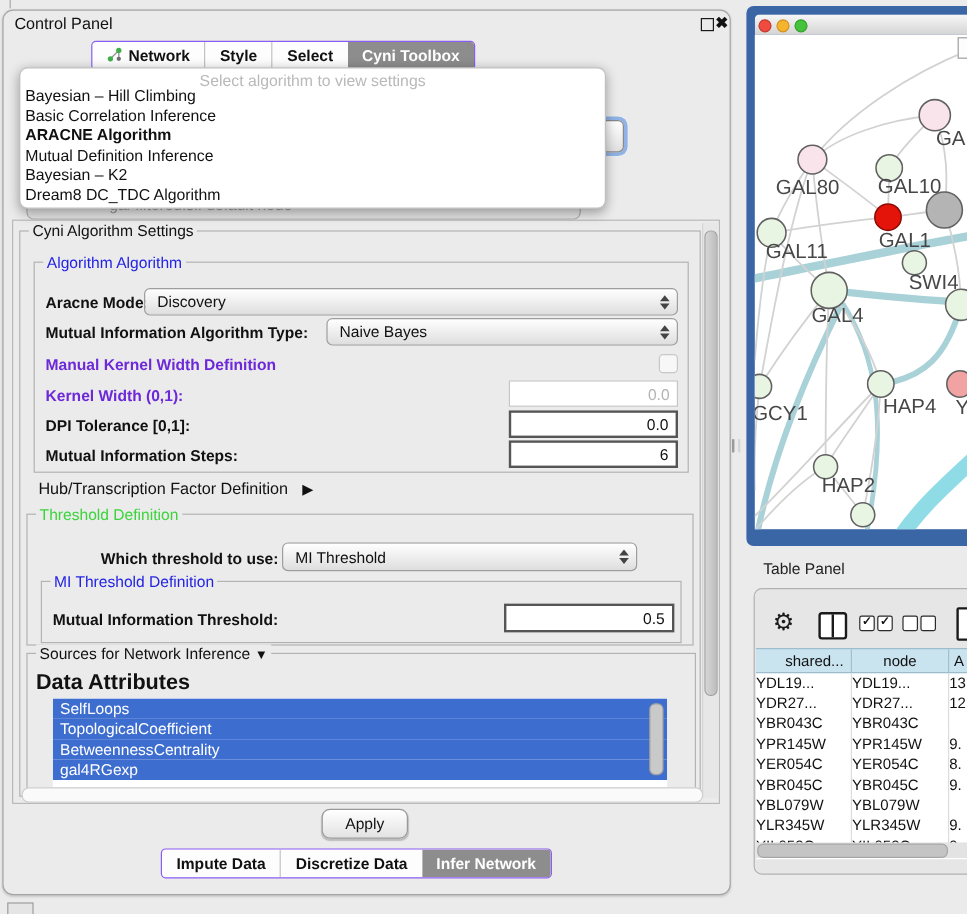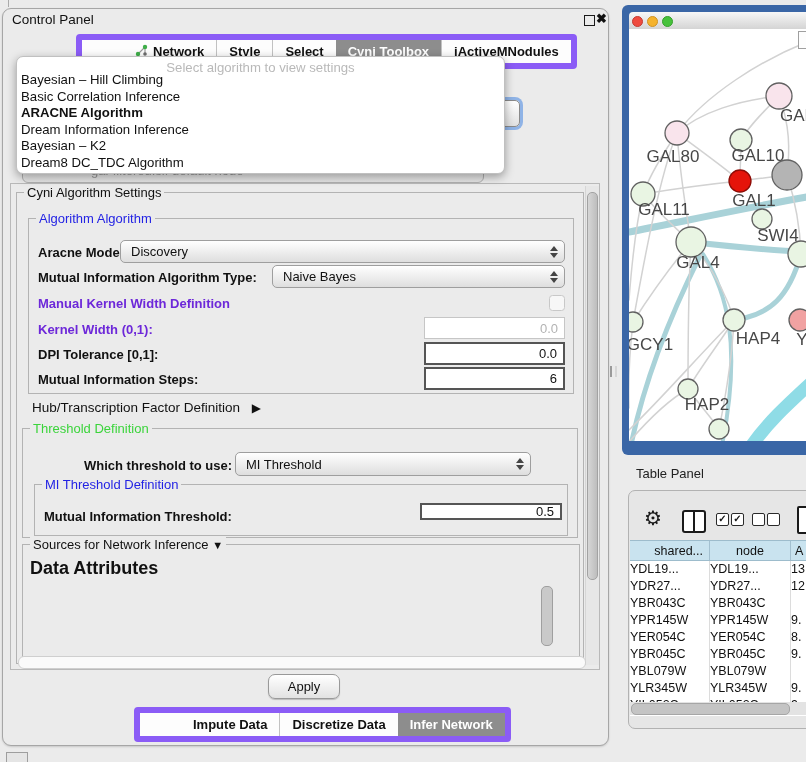--- a/index.html
+++ b/index.html
@@ -6,21 +6,21 @@
   #screen{position:relative;width:806px;height:762px;overflow:hidden;
           font-family:"Liberation Sans",sans-serif;background:#ebebeb;color:#111;}
   .abs{position:absolute;}
   
   .cp-frame{left:2px;top:8px;width:605px;height:736px;border:1px solid #a6a6a6;border-radius:9px;
             background:#ebebeb;box-shadow:0 1px 2px rgba(0,0,0,.15);}
   .cp-title{left:12px;top:12px;font-size:13.5px;}
   .float-btn{left:584px;top:15px;width:9px;height:9px;border:1.5px solid #1a1a1a;background:transparent;}
   .close-btn{left:596px;top:11px;font-size:13px;font-weight:700;color:#111;}
   
-  .tabstrip{display:flex;align-items:stretch;background:#fdfdfd;border:6px solid #8b5cf6;border-radius:4px;overflow:hidden;padding-left:41px;}
+  .tabstrip{display:flex;align-items:stretch;background:#fdfdfd;border:1px solid #8b5cf6;border-radius:4px;overflow:hidden;}
   .top-tabs{left:76px;top:34px;height:23px;}
   .tab{display:flex;align-items:center;gap:5px;padding:0 12px;font-size:13px;font-weight:700;
        border-left:1px solid #c2c2c2;white-space:nowrap;}
   .tab:first-child{border-left:none;}
   .tab.selected{background:#8d8d8d;color:#fff;border-left:none;}
   
   .content-panel{left:10px;top:183px;width:588px;height:485px;border:1px solid #b9b9b9;background:#ebebeb;}
   .v-track{left:585px;top:186px;width:13px;height:479px;background:#e7e7e7;border-left:1px solid #d6d6d6;}
   .v-thumb{left:587px;top:192px;width:9px;height:386px;border-radius:5px;border:1px solid #a2a2a2;
            background:linear-gradient(90deg,#d6d6d6,#bdbdbd);}
@@ -116,41 +116,38 @@
       </div>
       <div class="tab">
         <span>Style</span>
       </div>
       <div class="tab">
         <span>Select</span>
       </div>
       <div class="tab selected">
         <span>Cyni Toolbox</span>
       </div>
-      <div class="tab">
-        <span>jActiveMNodules</span>
-      </div>
     </div>
 
   <div class="abs content-panel"></div>
   <div class="abs v-track"></div>
   <div class="abs v-thumb"></div>
 
   <div class="abs focus-combo"></div>
   <div class="abs bg-combo">
     <span>gal-filtered.sif default node</span>
   </div>
 
   <div class="abs dropdown">
     <div class="dd-placeholder">Select algorithm to view settings</div>
     <div id="dd-items">
         <div class="dd-item">Bayesian – Hill Climbing</div>
         <div class="dd-item">Basic Correlation Inference</div>
         <div class="dd-item bold">ARACNE Algorithm</div>
-        <div class="dd-item">Dream Information Inference</div>
+        <div class="dd-item">Mutual Definition Inference</div>
         <div class="dd-item">Bayesian – K2</div>
         <div class="dd-item">Dream8 DC_TDC Algorithm</div>
       </div>
   </div>
 
   <div class="abs fs" style="left:16px;top:192px;width:566px;height:470px;"></div>
   <div class="legend" style="left:24px;top:185px;">Cyni Algorithm Settings</div>
 
   <div class="abs fs" style="left:28px;top:218px;width:544px;height:174px;"></div>
   <div class="legend" style="left:36px;top:211px;color:#2323e4;">Algorithm Algorithm</div>
@@ -204,30 +201,36 @@
     <span>MI Threshold</span>
     <span class="stepper">
         <span class="tri-up"></span>
         <span class="tri-dn"></span>
       </span>
   </div>
 
   <div class="abs fs" style="left:34px;top:484px;width:532px;height:50px;"></div>
   <div class="legend" style="left:42px;top:477px;color:#2323e4;">MI Threshold Definition</div>
   <div class="lbl" style="left:44px;top:509px;">Mutual Information Threshold:</div>
-  <div class="tfield enabled" style="left:420px;top:503px;width:142px;height:17px;">
+  <div class="tfield enabled" style="left:420px;top:503px;width:142px;height:24px;">
     <span>0.5</span>
   </div>
 
   <div class="abs fs" style="left:22px;top:544px;width:556px;height:118px;"></div>
   <div class="legend" style="left:30px;top:537px;">
     <span>Sources for Network Inference</span>
     <span style="font-size:11px;">▼</span>
   </div>
   <div class="lbl" style="left:30px;top:558px;font-size:18px;">Data Attributes</div>
+  <div class="abs attr-list" id="attr-list">
+      <div class="attr-item" style="background: rgb(62, 109, 208);">SelfLoops</div>
+      <div class="attr-item" style="background: rgb(62, 109, 208);">TopologicalCoefficient</div>
+      <div class="attr-item" style="background: rgb(62, 109, 208);">BetweennessCentrality</div>
+      <div class="attr-item" style="background: rgb(62, 109, 208);">gal4RGexp</div>
+    </div>
   <div class="abs list-thumb"></div>
   <div class="abs h-scroll"></div>
 
   <div class="abs apply">
     <span>Apply</span>
   </div>
   <div class="abs tabstrip bottom-tabs" id="bottom-tabs">
       <div class="tab">
         <span>Impute Data</span>
       </div>

